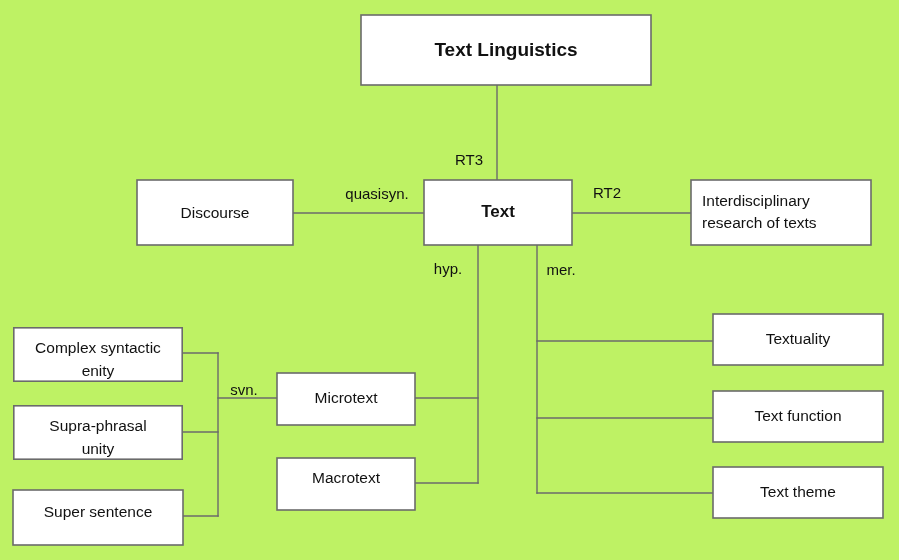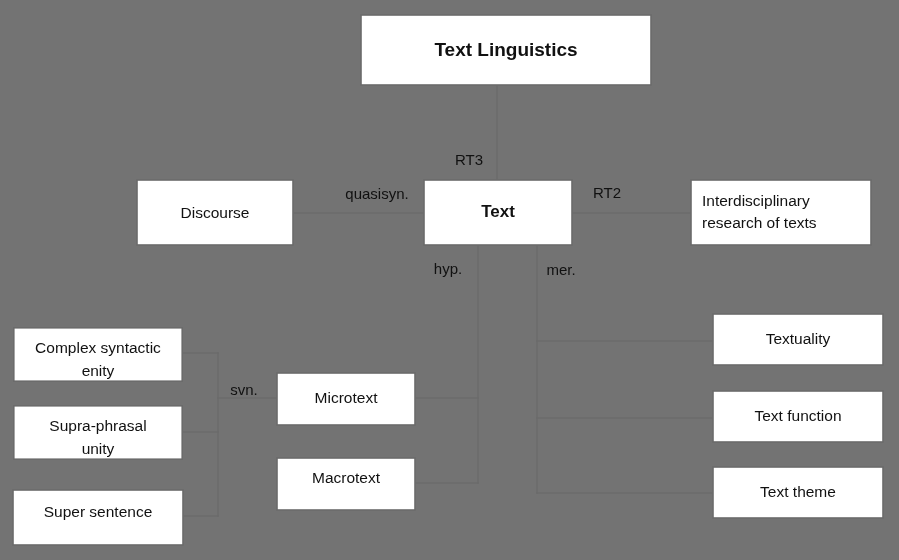--- a/index.html
+++ b/index.html
@@ -10,21 +10,21 @@
   body {
     width: 899px;
     height: 560px;
     font-family: "Liberation Sans", sans-serif;
     overflow: hidden;
   }
   #diagram-root {
     position: relative;
     width: 899px;
     height: 560px;
-    background: #737373;
+    background: #bef264;
   }
   svg.diagram-canvas {
     display: block;
     width: 899px;
     height: 560px;
   }
   .node-rect {
     fill: #ffffff;
     stroke: #6b6b6b;
     stroke-width: 1.6;

